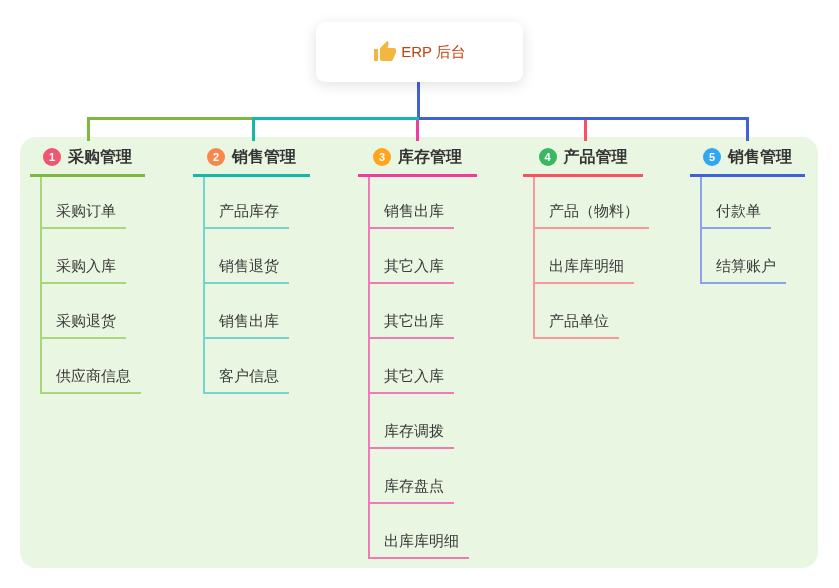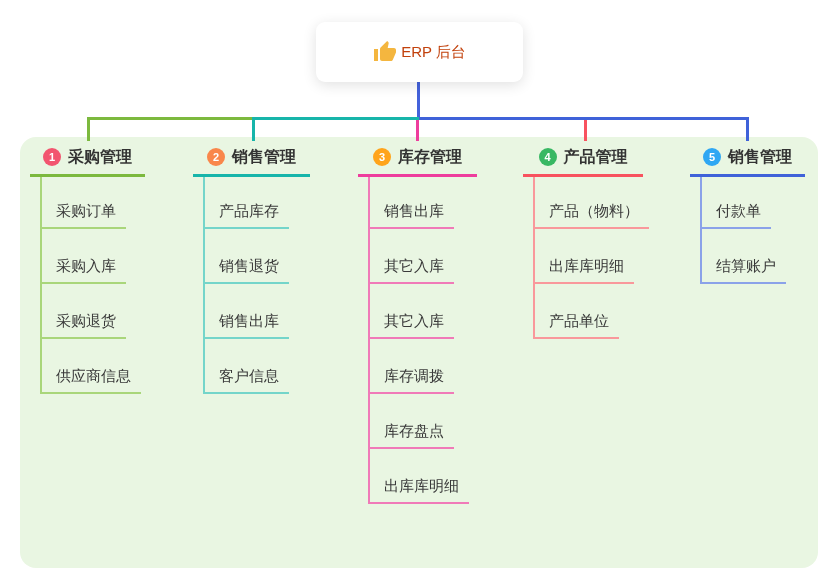--- a/index.html
+++ b/index.html
@@ -122,20 +122,23 @@
     <span>库存管理</span>
   </div>
   <div class="children">
     <div class="child">
         <span class="child-label">销售出库</span>
       </div>
     <div class="child">
         <span class="child-label">其它入库</span>
       </div>
     <div class="child">
+        <span class="child-label">其它出库</span>
+      </div>
+    <div class="child">
         <span class="child-label">其它入库</span>
       </div>
     <div class="child">
         <span class="child-label">库存调拨</span>
       </div>
     <div class="child">
         <span class="child-label">库存盘点</span>
       </div>
     <div class="child">
         <span class="child-label">出库库明细</span>

